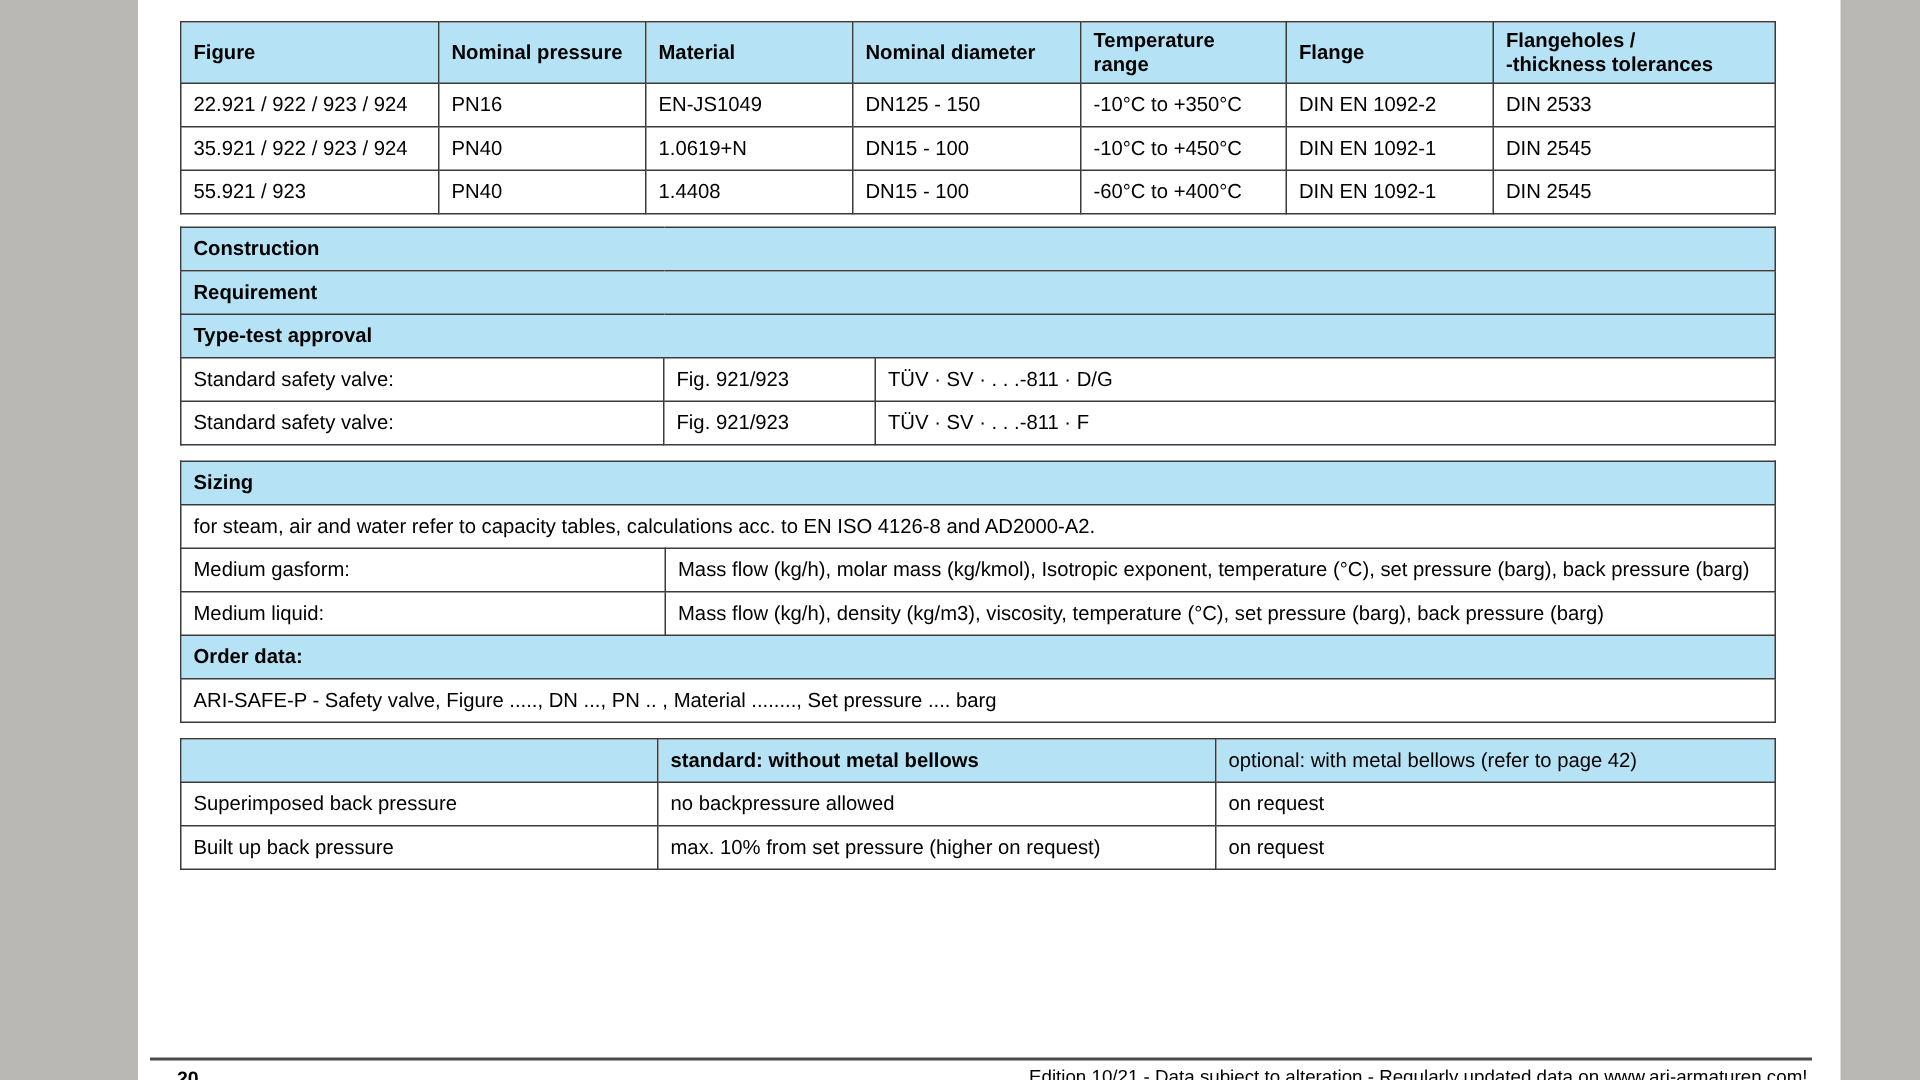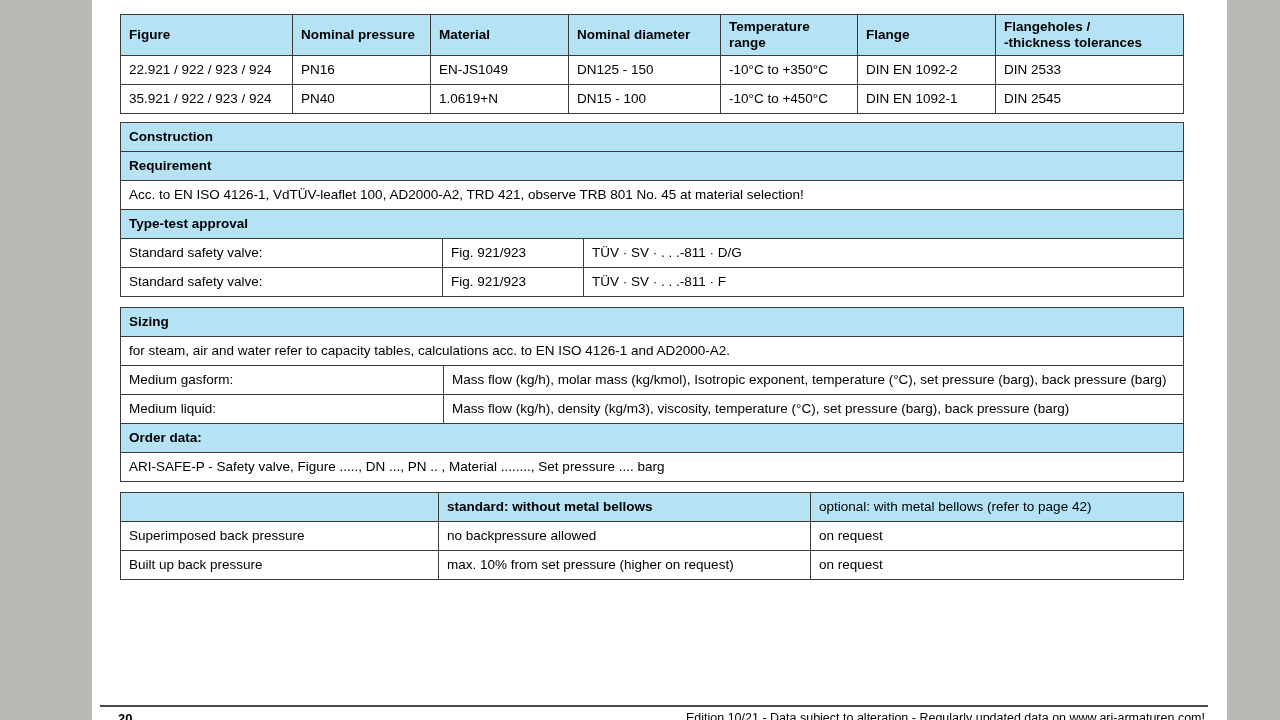--- a/index.html
+++ b/index.html
@@ -97,40 +97,46 @@
       </tr>
       <tr>
         <td>35.921 / 922 / 923 / 924</td>
         <td>PN40</td>
         <td>1.0619+N</td>
         <td>DN15 - 100</td>
         <td>-10°C to +450°C</td>
         <td>DIN EN 1092-1</td>
         <td>DIN 2545</td>
       </tr>
+      <tr>
+        <td>55.921 / 923</td>
+        <td>PN40</td>
+        <td>1.4408</td>
+        <td>DN15 - 100</td>
+        <td>-60°C to +400°C</td>
+        <td>DIN EN 1092-1</td>
+        <td>DIN 2545</td>
+      </tr>
     </tbody>
       </table>
 
     <table class="mb10">
       <colgroup>
         <col style="width:322px">
           <col style="width:141px">
           <col style="width:600px">
       </colgroup>
       <tbody>
           <tr>
         <td class="bar" colspan="3">Construction</td>
       </tr>
       <tr>
         <td class="bar" colspan="3">Requirement</td>
       </tr>
       <tr>
-        <td colspan="3">Acc. to EN ISO 4126-1, VdTÜV-leaflet 100, AD2000-A2, TRD 421, observe TRB 801 No. 45 at material selection!</td>
-      </tr>
-      <tr>
         <td class="bar" colspan="3">Type-test approval</td>
       </tr>
       <tr>
         <td>Standard safety valve:</td>
         <td>Fig. 921/923</td>
         <td>TÜV · SV · . . .-811 · D/G</td>
       </tr>
       <tr>
         <td>Standard safety valve:</td>
         <td>Fig. 921/923</td>
@@ -142,21 +148,21 @@
     <table class="mb10">
       <colgroup>
         <col style="width:323px">
           <col style="width:740px">
       </colgroup>
       <tbody>
           <tr>
         <td class="bar" colspan="2">Sizing</td>
       </tr>
       <tr>
-        <td colspan="2">for steam, air and water refer to capacity tables, calculations acc. to EN ISO 4126-1 and AD2000-A2.</td>
+        <td colspan="2">for steam, air and water refer to capacity tables, calculations acc. to EN ISO 4126-8 and AD2000-A2.</td>
       </tr>
       <tr>
         <td>Medium gasform:</td>
         <td>Mass flow (kg/h), molar mass (kg/kmol), Isotropic exponent, temperature (°C), set pressure (barg), back pressure (barg)</td>
       </tr>
       <tr>
         <td>Medium liquid:</td>
         <td>Mass flow (kg/h), density (kg/m3), viscosity, temperature (°C), set pressure (barg), back pressure (barg)</td>
       </tr>
       <tr>

